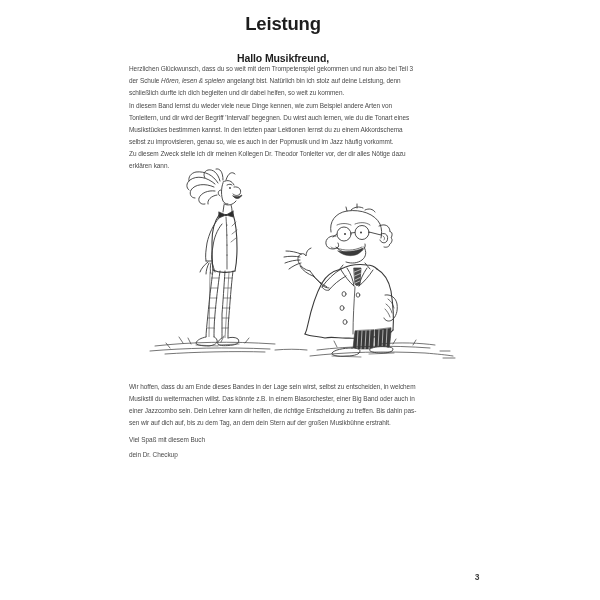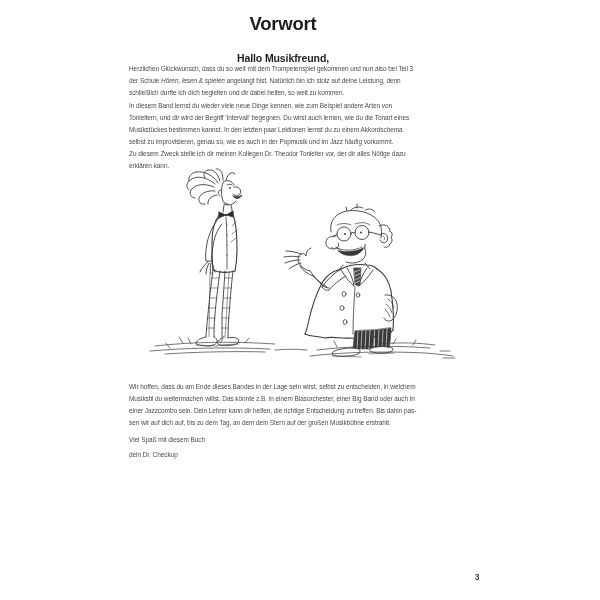--- a/index.html
+++ b/index.html
@@ -21,21 +21,21 @@
   .pagenum{position:absolute;left:468px;top:572px;width:18px;text-align:center;
          font-size:8.5px;font-weight:bold;color:#3f3f3f;}
   .illus{position:absolute;left:125px;top:168px;width:350px;height:200px;}
   .illus svg{display:block;width:100%;height:100%;}
 </style>
 </head>
 <body>
 
 <div class="page">
 
-  <div class="title">Vorwort</div>
+  <div class="title">Leistung</div>
 
   <div class="greeting">Hallo Musikfreund,</div>
 
   <div class="para" id="p1"><span>Herzlichen Glückwunsch, dass du so weit mit dem Trompetenspiel gekommen und nun also bei Teil 3
 der Schule </span><span class="it">Hören, lesen &amp; spielen</span><span> angelangt bist. Natürlich bin ich stolz auf deine Leistung, denn
 schließlich durfte ich dich begleiten und dir dabei helfen, so weit zu kommen.</span></div>
 
   <div class="para" id="p2">In diesem Band lernst du wieder viele neue Dinge kennen, wie zum Beispiel andere Arten von
 Tonleitern, und dir wird der Begriff 'Intervall' begegnen. Du wirst auch lernen, wie du die Tonart eines
 Musikstückes bestimmen kannst. In den letzten paar Lektionen lernst du zu einem Akkordschema

